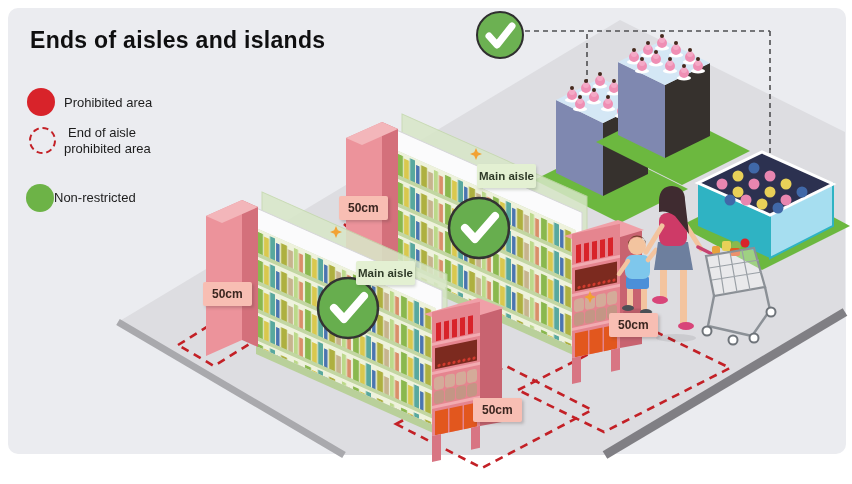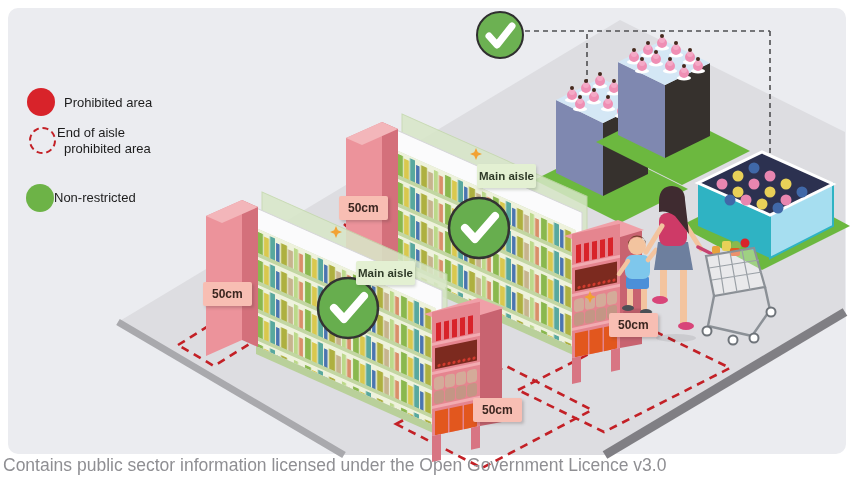--- a/index.html
+++ b/index.html
@@ -8,21 +8,21 @@
   .bg-panel{position:absolute;left:8px;top:8px;width:838px;height:446px;background:#ebecf0;border-radius:10px;}
   .scene{position:absolute;left:0;top:0;}
   .overlay{position:absolute;left:0;top:0;width:852px;height:484px;pointer-events:none;}
   .title{position:absolute;left:30px;top:27px;font-size:23px;font-weight:700;color:#0f0f10;letter-spacing:.3px;}
   .legend-dot{position:absolute;width:28px;height:28px;border-radius:50%;}
   .dot-red{left:27px;top:88px;background:#d8232a;}
   .dot-dashed{left:29px;top:127px;width:23px;height:23px;background:transparent;border:2.5px dashed #c32026;}
   .dot-green{left:26px;top:184px;background:#6db347;}
   .legend-label{position:absolute;font-size:13px;font-weight:400;color:#1c1c1c;line-height:16px;}
   .ll-1{left:64px;top:95px;}
-  .ll-2{left:57px;top:125px;}
+  .ll-2{left:68px;top:125px;}
   .ll-3{left:64px;top:141px;}
   .ll-4{left:54px;top:190px;}
   .tag{position:absolute;background:#f8beb3;color:#3b2620;font-size:12px;font-weight:700;
        padding:5px 9px;border-radius:2px;box-shadow:2px 2px 3px rgba(80,60,60,.25);text-align:center;}
   .t1{left:339px;top:196px;} .t2{left:203px;top:282px;} .t3{left:609px;top:313px;} .t4{left:473px;top:398px;}
   .aisle-tag{position:absolute;background:#e3f0d2;color:#2f3a28;font-size:11.5px;font-weight:700;
        padding:6px 2px;border-radius:2px;box-shadow:1px 2px 3px rgba(60,80,50,.2);}
   .a1{left:356px;top:261px;} .a2{left:477px;top:164px;}
   .caption{position:absolute;left:3px;top:455px;font-size:17.5px;color:#8f8f93;}
 </style>
@@ -229,34 +229,34 @@
       <path d="M718,254 L724,294 M730,252 L737,292 M742,250 L750,290 M709,268 L759,260 M712,280 L762,272" stroke="#9aa0a6" stroke-width="1.2"></path>
       <path d="M714,296 L708,326 M765,287 L770,310 M708,326 L752,336 M770,310 L752,336" stroke="#8b9096" stroke-width="2.4" fill="none"></path>
       <circle cx="707" cy="331" r="4.5" fill="#ffffff" stroke="#6f747a" stroke-width="2"></circle>
       <circle cx="733" cy="340" r="4.5" fill="#ffffff" stroke="#6f747a" stroke-width="2"></circle>
       <circle cx="754" cy="338" r="4.5" fill="#ffffff" stroke="#6f747a" stroke-width="2"></circle>
       <circle cx="771" cy="312" r="4.5" fill="#ffffff" stroke="#6f747a" stroke-width="2"></circle>
     </g>
   </svg>
 
   <div class="overlay">
+    <div class="title">Ends of aisles and islands</div>
 
     <div class="legend-dot dot-red"></div>
     <div class="legend-label ll-1">Prohibited area</div>
 
     <div class="legend-dot dot-dashed"></div>
     <div class="legend-label ll-2">End of aisle</div>
     <div class="legend-label ll-3">prohibited area</div>
 
     <div class="legend-dot dot-green"></div>
     <div class="legend-label ll-4">Non-restricted</div>
 
     <div class="tag t1">50cm</div>
     <div class="tag t2">50cm</div>
     <div class="tag t3">50cm</div>
     <div class="tag t4">50cm</div>
 
     <div class="aisle-tag a1">Main aisle</div>
     <div class="aisle-tag a2">Main aisle</div>
 
-    <div class="caption">Contains public sector information licensed under the Open Government Licence v3.0</div>
   </div>
 </div>
 
 </body></html>

